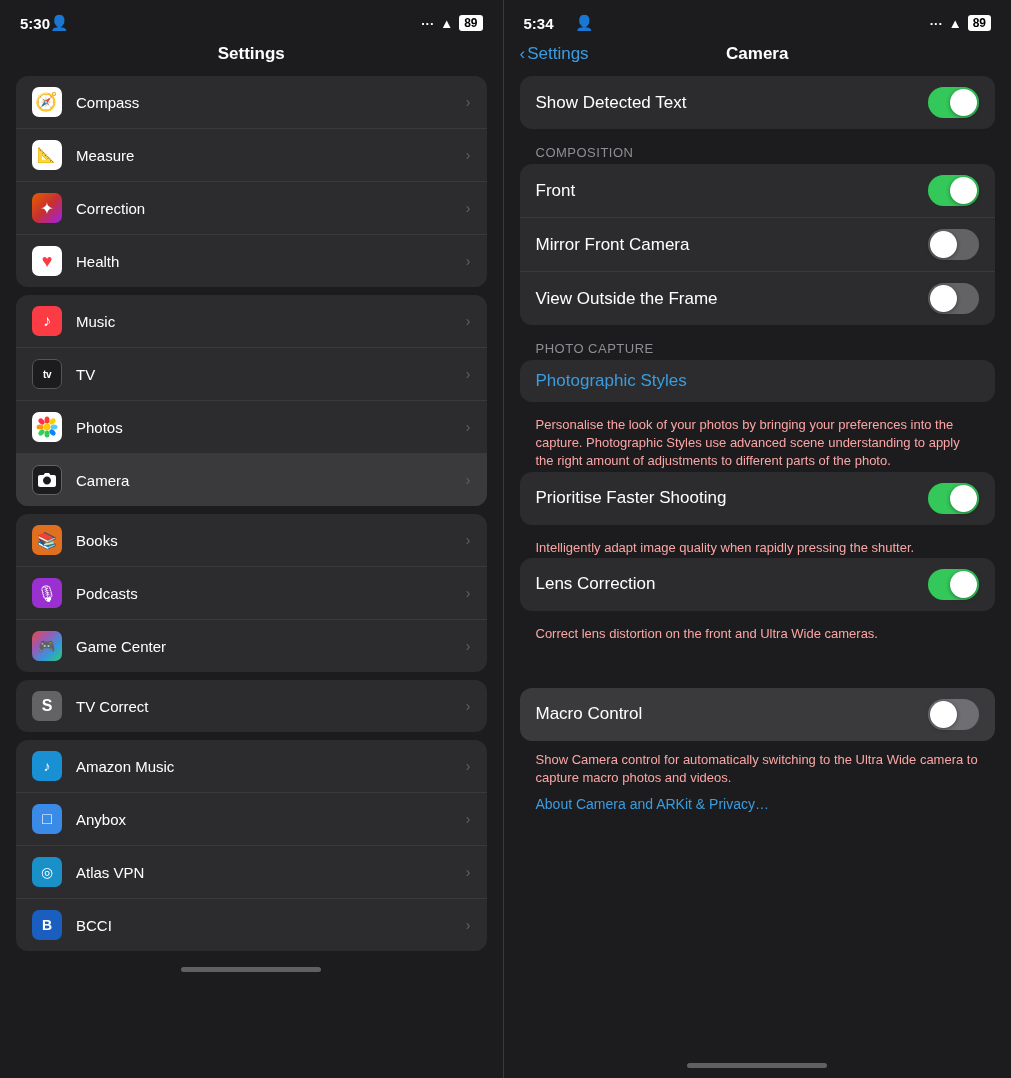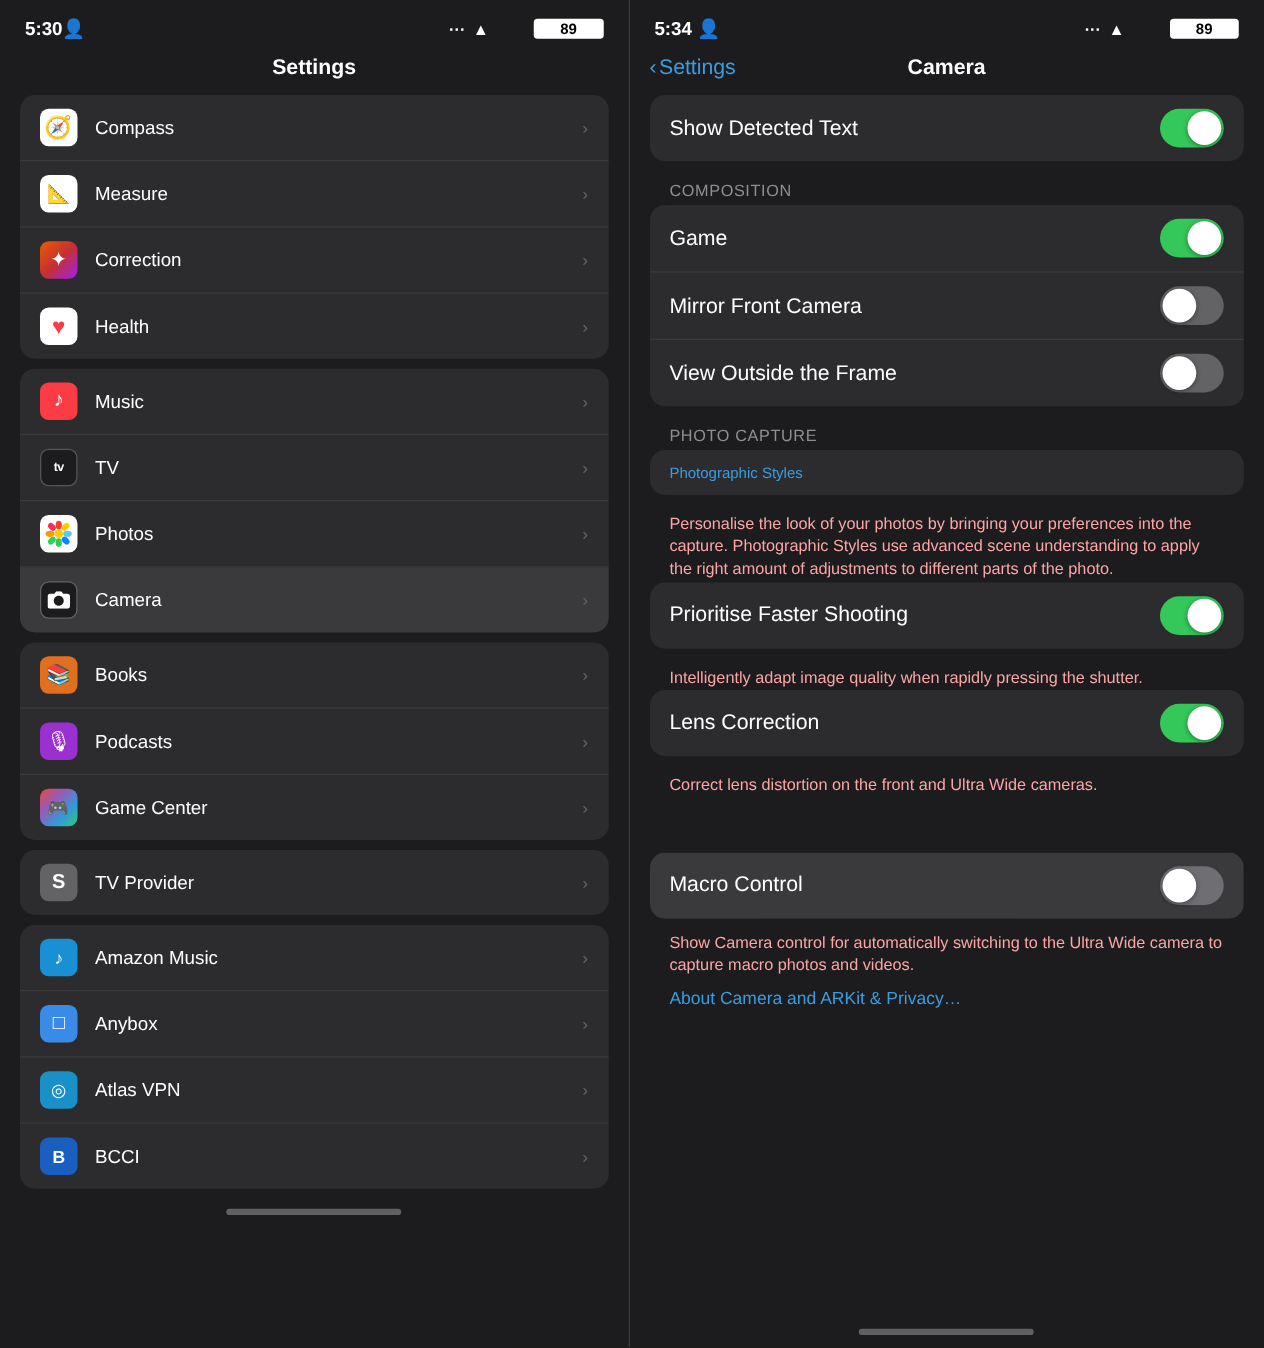--- a/index.html
+++ b/index.html
@@ -100,21 +100,21 @@
 
     .right-status-bar {
       display: flex;
       justify-content: space-between;
       align-items: center;
       padding: 14px 20px 8px;
       color: #fff;
       font-size: 15px;
       font-weight: 600;
     }
-    .right-status-bar-left { display: flex; align-items: center; gap: 4px; }
+    .right-status-bar-left { display: flex; align-items: center; gap: 22px; }
     .right-status-bar-right { display: flex; align-items: center; gap: 6px; font-size: 13px; }
 
     .right-nav-bar {
       display: flex;
       align-items: center;
       justify-content: center;
       padding: 4px 16px 12px;
       position: relative;
     }
     .back-btn {
@@ -156,21 +156,21 @@
     .cam-row:last-child { border-bottom: none; }
 
     .cam-row-label {
       flex: 1;
       color: #fff;
       font-size: 17px;
     }
 
     .cam-row-label.blue {
       color: #3a9de0;
-      font-size: 12px;
+      font-size: 17px;
     }
 
     .section-header {
       color: #8e8e93;
       font-size: 13px;
       text-transform: uppercase;
       letter-spacing: 0.5px;
       padding: 8px 16px 4px;
     }
 
@@ -226,24 +226,23 @@
       height: 5px;
       background: #fff;
       border-radius: 3px;
       margin: 8px auto 10px;
       opacity: 0.3;
     }
     .battery-badge {
       background: #fff;
       color: #000;
       border-radius: 3px;
-      padding: 1px 21px;
+      padding: 1px 5px;
       font-size: 12px;
       font-weight: 700;
-      margin-left: 30px;
     }
 
     .divider-line {
       width: 1px;
       height: 1078px;
       background: #3a3a3c;
       flex-shrink: 0;
     }
 
     
@@ -363,21 +362,21 @@
     <div class="settings-row">
       <div class="row-icon" style="background:linear-gradient(135deg,#e74c3c,#9b59b6,#3498db,#2ecc71);color:#fff;font-size:14px;">🎮</div>
       <span class="row-label">Game Center</span>
       <span class="row-chevron">›</span>
     </div>
   </div>
 
   <div class="settings-group">
     <div class="settings-row">
       <div class="row-icon" style="background:#636366;color:#fff;font-size:16px;font-weight:700;">S</div>
-      <span class="row-label">TV Provider</span>
+      <span class="row-label">TV Correct</span>
       <span class="row-chevron">›</span>
     </div>
   </div>
 
   <div class="settings-group">
     <div class="settings-row">
       <div class="row-icon" style="background:#1a90d4;color:#fff;font-size:14px;">♪</div>
       <span class="row-label">Amazon Music</span>
       <span class="row-chevron">›</span>
     </div>
@@ -432,21 +431,21 @@
         <span class="cam-row-label">Show Detected Text</span>
         <div class="toggle on">
           <div class="toggle-knob"></div>
         </div>
       </div>
     </div>
 
     <div class="section-header">COMPOSITION</div>
     <div class="cam-group">
       <div class="cam-row">
-        <span class="cam-row-label">Game</span>
+        <span class="cam-row-label">Front</span>
         <div class="toggle on">
           <div class="toggle-knob"></div>
         </div>
       </div>
       <div class="cam-row">
         <span class="cam-row-label">Mirror Front Camera</span>
         <div class="toggle off">
           <div class="toggle-knob"></div>
         </div>
       </div>

